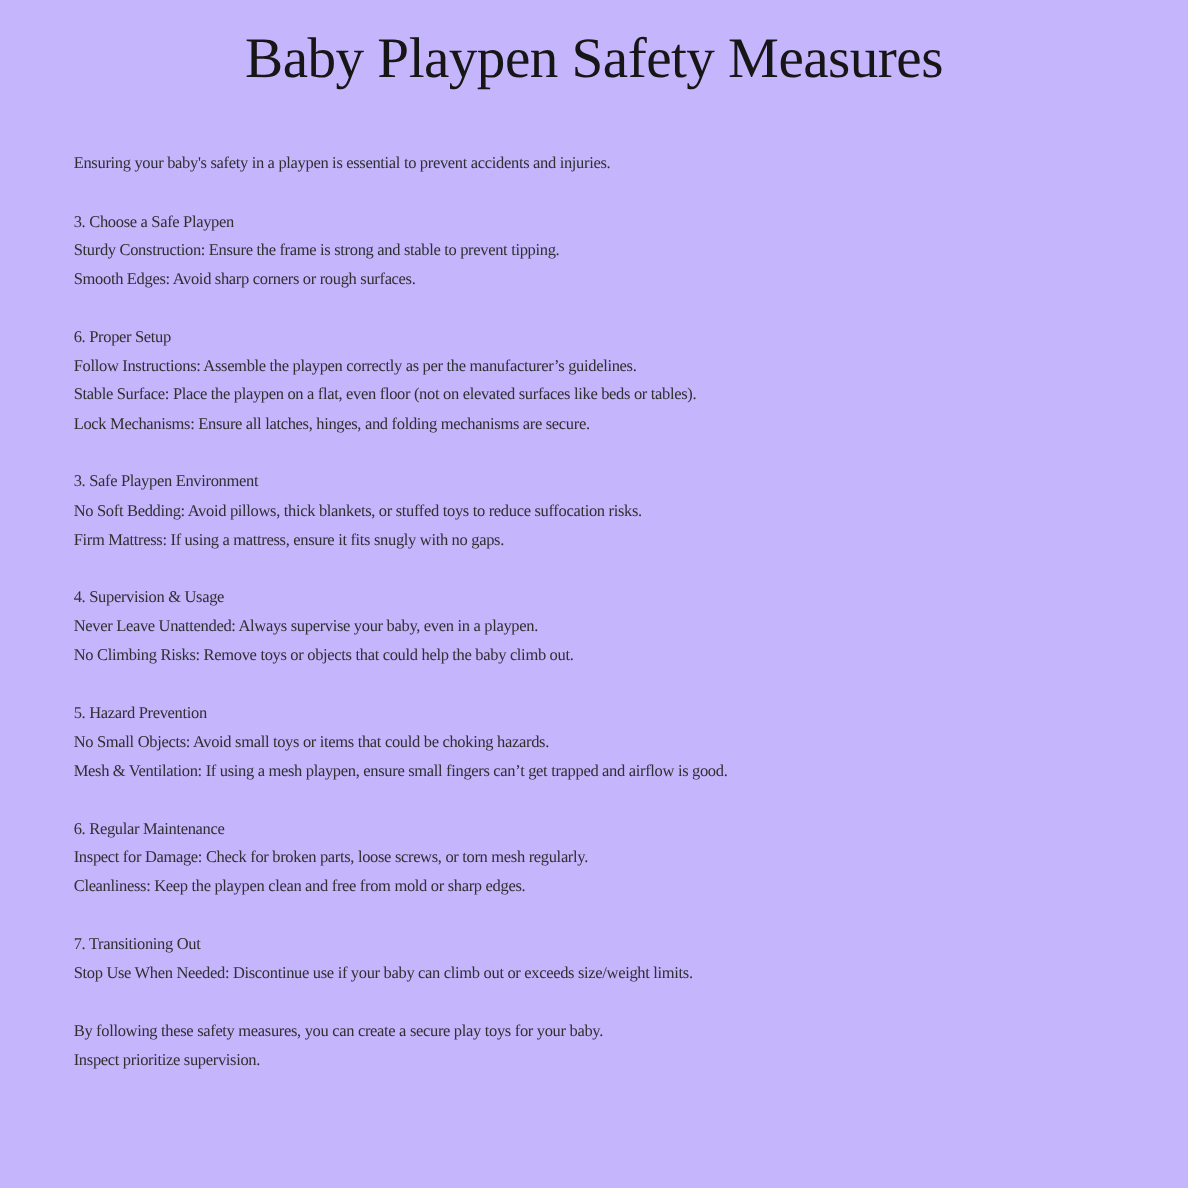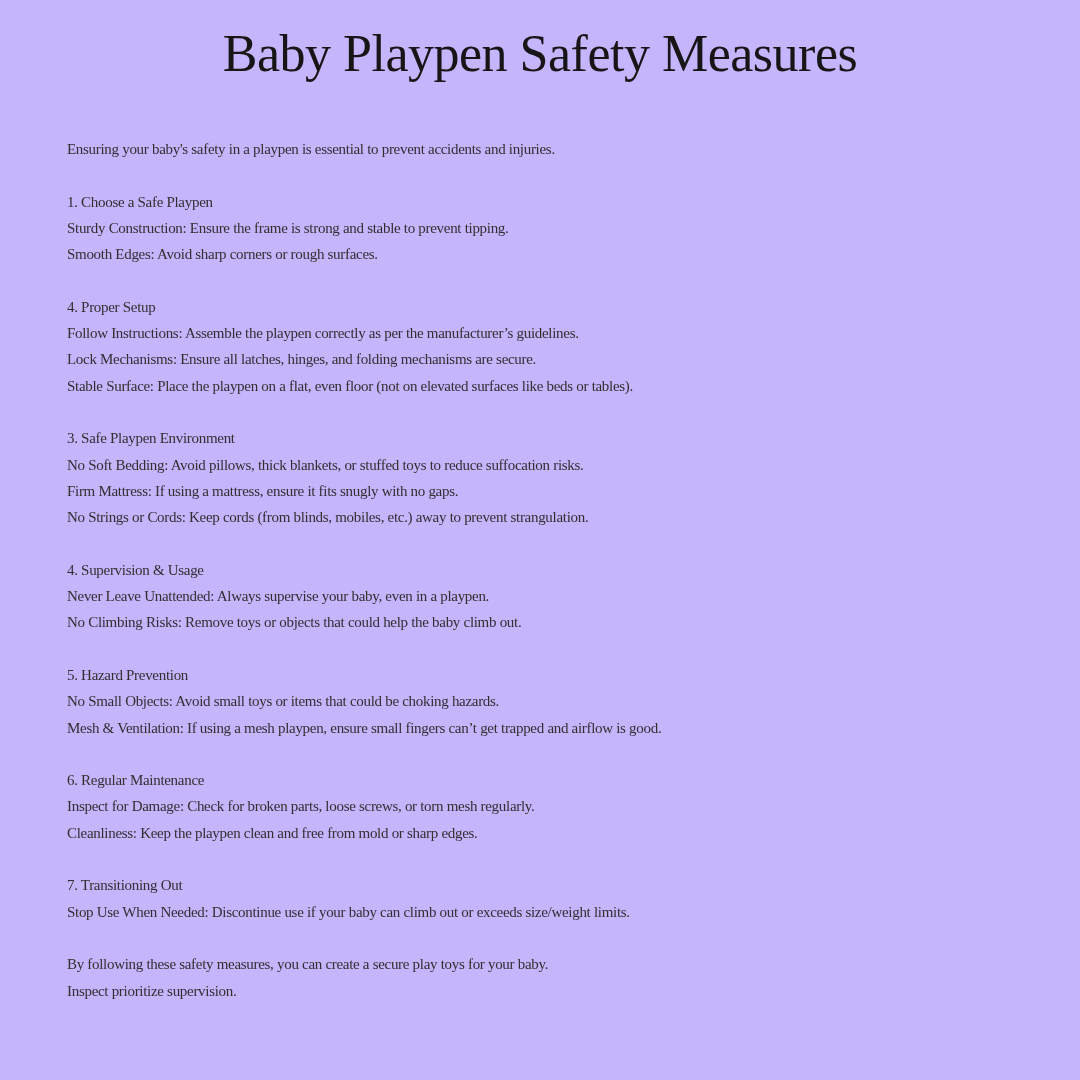--- a/index.html
+++ b/index.html
@@ -48,37 +48,36 @@
 
   <h1 class="title">Baby Playpen Safety Measures</h1>
 
   <div class="body-text">
 
     <p>
       <span class="line">Ensuring your baby's safety in a playpen is essential to prevent accidents and injuries.</span>
     </p>
 
     <p>
-      <span class="line">1. Choose a Safe Playpen</span>
+      <span class="line">3. Choose a Safe Playpen</span>
       <span class="line">Sturdy Construction: Ensure the frame is strong and stable to prevent tipping.</span>
       <span class="line">Smooth Edges: Avoid sharp corners or rough surfaces.</span>
     </p>
 
     <p>
-      <span class="line">4. Proper Setup</span>
+      <span class="line">6. Proper Setup</span>
       <span class="line">Follow Instructions: Assemble the playpen correctly as per the manufacturer’s guidelines.</span>
+      <span class="line">Stable Surface: Place the playpen on a flat, even floor (not on elevated surfaces like beds or tables).</span>
       <span class="line">Lock Mechanisms: Ensure all latches, hinges, and folding mechanisms are secure.</span>
-      <span class="line">Stable Surface: Place the playpen on a flat, even floor (not on elevated surfaces like beds or tables).</span>
     </p>
 
     <p>
       <span class="line">3. Safe Playpen Environment</span>
       <span class="line">No Soft Bedding: Avoid pillows, thick blankets, or stuffed toys to reduce suffocation risks.</span>
       <span class="line">Firm Mattress: If using a mattress, ensure it fits snugly with no gaps.</span>
-      <span class="line">No Strings or Cords: Keep cords (from blinds, mobiles, etc.) away to prevent strangulation.</span>
     </p>
 
     <p>
       <span class="line">4. Supervision &amp; Usage</span>
       <span class="line">Never Leave Unattended: Always supervise your baby, even in a playpen.</span>
       <span class="line">No Climbing Risks: Remove toys or objects that could help the baby climb out.</span>
     </p>
 
     <p>
       <span class="line">5. Hazard Prevention</span>

